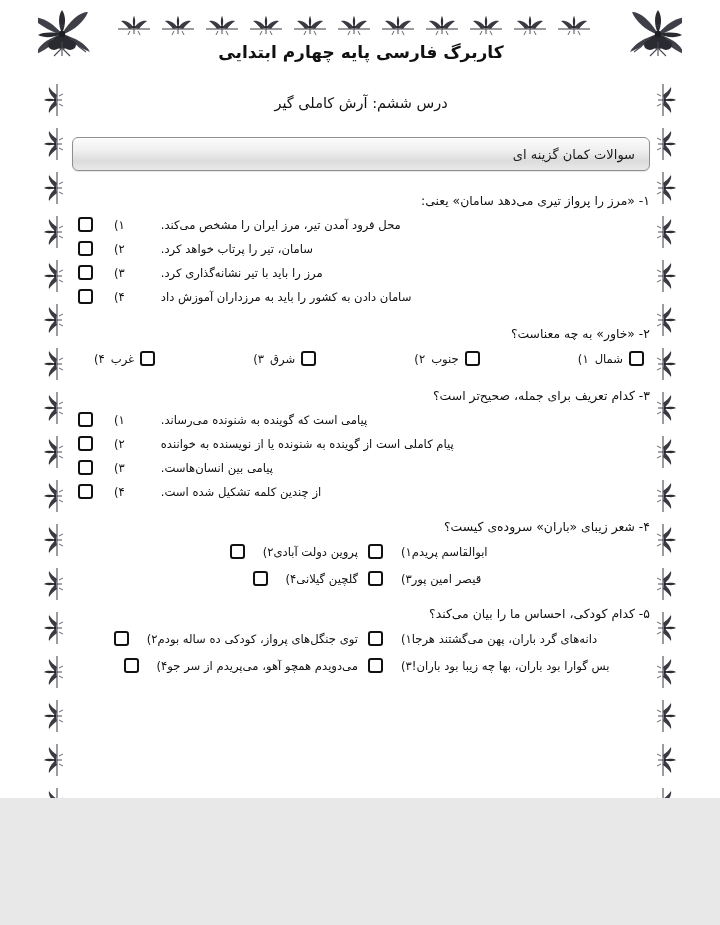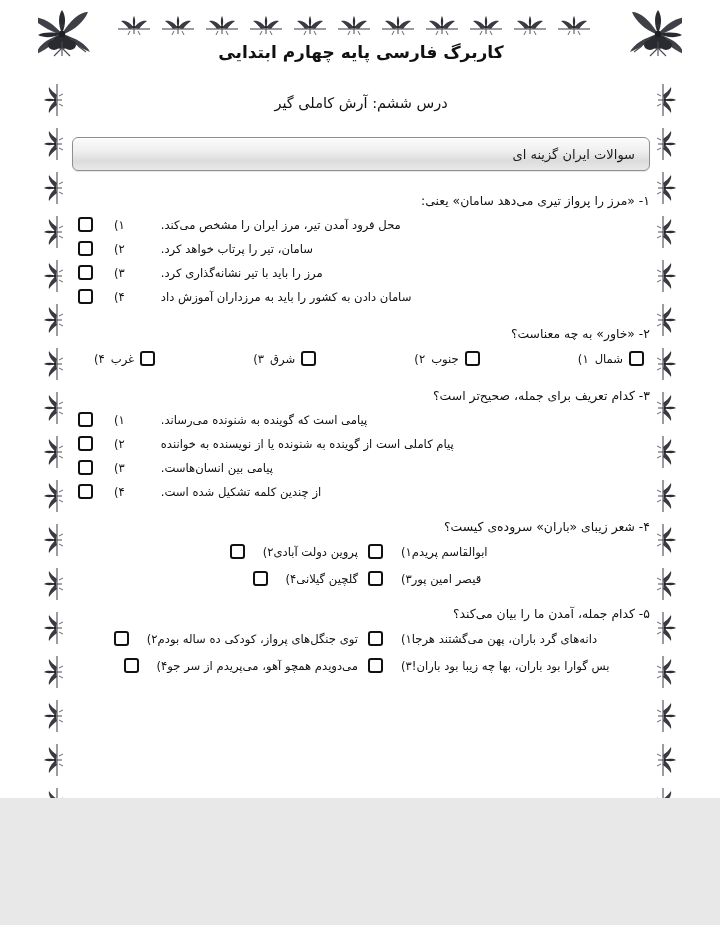--- a/index.html
+++ b/index.html
@@ -307,21 +307,21 @@
         </g>
     </svg>
   </div>
 
   <div class="content">
 
     <div class="doc-title">کاربرگ فارسی پایه چهارم ابتدایی</div>
     <div class="doc-subtitle">درس ششم: آرش کاملی گیر</div>
 
     <div class="section-bar">
-      <span>سوالات ایران گزینه ای</span>
+      <span>سوالات کمان گزینه ای</span>
     </div>
 
     <div class="q-block">
       <div class="q-stem">
         <span>۱-</span>
         <span>«مرز را پرواز تیری می‌دهد سامان» یعنی:</span>
       </div>
       <div class="opts-vert">
         <div class="opt-row">
           <span class="box"></span>
@@ -429,21 +429,21 @@
           <span class="box"></span>
           <span class="opt-num">۴)</span>
           <span class="opt-text">گلچین گیلانی</span>
         </div>
       </div>
     </div>
 
     <div class="q-block tight">
       <div class="q-stem">
         <span>۵-</span>
-        <span>کدام جمله، آمدن ما را بیان می‌کند؟</span>
+        <span>کدام کودکی، احساس ما را بیان می‌کند؟</span>
       </div>
       <div class="opts-grid">
         <div class="grid-cell">
           <span class="box"></span>
           <span class="opt-num">۱)</span>
           <span class="opt-text">دانه‌های گرد باران، پهن می‌گشتند هرجا</span>
         </div>
         <div class="grid-cell left-col">
           <span class="box"></span>
           <span class="opt-num">۲)</span>

